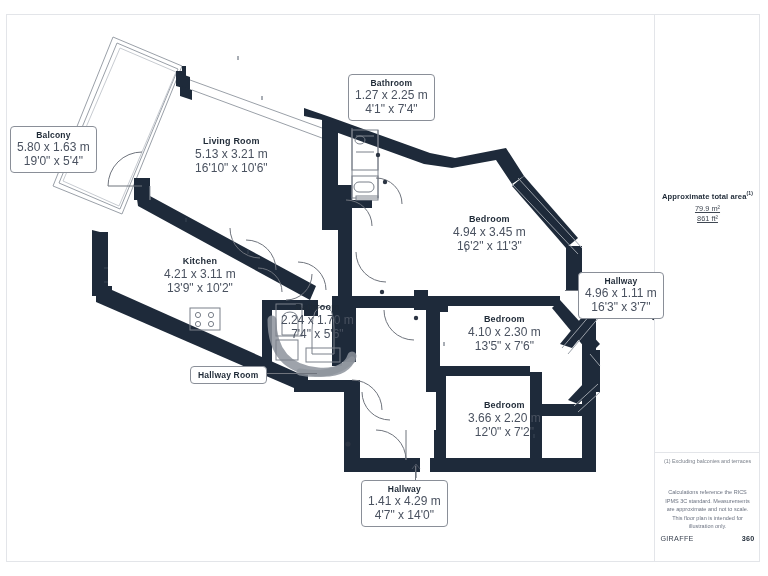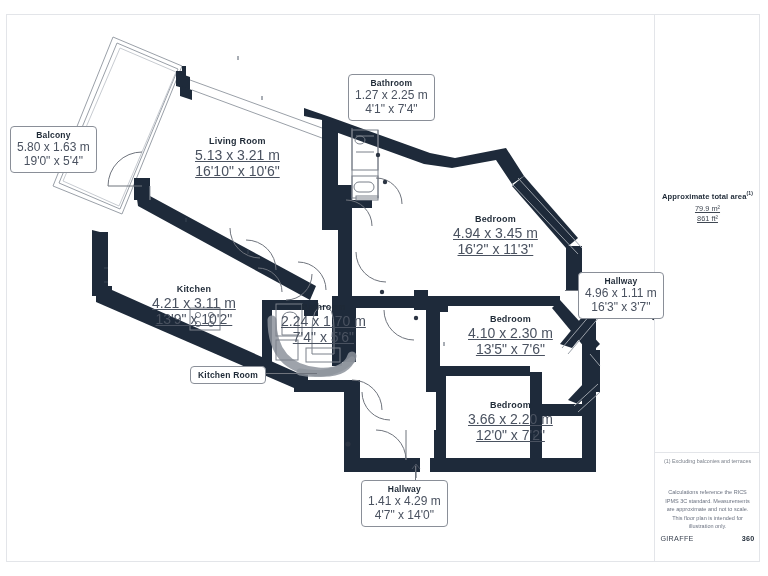--- a/index.html
+++ b/index.html
@@ -17,21 +17,21 @@
   #planwrap{position:absolute;left:0;top:0;width:654px;height:576px;}
   svg{display:block;}
 
   
   .lbl{position:absolute;background:#fff;border:1px solid #8a8f98;border-radius:4px;
        padding:3px 6px 4px 6px;text-align:center;line-height:1.18;white-space:nowrap;}
   .lbl .nm{font-size:8.5px;font-weight:bold;color:#1f2a37;letter-spacing:.2px;text-align:center;}
   .lbl .dm{font-size:12px;color:#4a5260;}
   .lbl.plain{border:none;background:transparent;padding:0;}
   .lbl.plain .nm{font-size:9px;}
-  .lbl.plain .dm{font-size:14px;text-decoration:underline;}
+  .lbl.plain .dm{font-size:12px;}
   .lbl.onlyname{padding:3px 7px;}
 
   .leader{position:absolute;background:#6f747d;}
 
   
   .panel{position:absolute;left:655px;top:14px;width:105px;height:548px;}
   .p-block{position:absolute;left:0;width:105px;text-align:center;}
   .p-h{font-size:7.6px;font-weight:bold;color:#1f2a37;letter-spacing:.1px;}
   .p-v{font-size:7.4px;color:#3f4752;margin-top:3px;text-decoration:underline;}
   .p-sub{font-size:6.4px;font-weight:bold;color:#1f2a37;letter-spacing:.1px;}
@@ -245,21 +245,21 @@
     <div class="dm">5.13 x 3.21 m</div>
     <div class="dm">16'10" x 10'6"</div>
   </div>
 
   <div class="lbl" style="left:348px;top:74px;">
     <div class="nm">Bathroom</div>
     <div class="dm">1.27 x 2.25 m</div>
     <div class="dm">4'1" x 7'4"</div>
   </div>
 
-  <div class="lbl plain" style="left:152px;top:256px;margin-top:28px;">
+  <div class="lbl plain" style="left:164px;top:256px;">
     <div class="nm">Kitchen</div>
     <div class="dm">4.21 x 3.11 m</div>
     <div class="dm">13'9" x 10'2"</div>
   </div>
 
   <div class="lbl plain" style="left:281px;top:302px;">
     <div class="nm">Bathroom</div>
     <div class="dm">2.24 x 1.70 m</div>
     <div class="dm">7'4" x 5'6"</div>
   </div>
@@ -288,21 +288,21 @@
     <div class="dm">16'3" x 3'7"</div>
   </div>
 
   <div class="lbl" style="left:361px;top:480px;">
     <div class="nm">Hallway</div>
     <div class="dm">1.41 x 4.29 m</div>
     <div class="dm">4'7" x 14'0"</div>
   </div>
 
   <div class="lbl onlyname" style="left:190px;top:366px;">
-    <div class="nm">Kitchen Room</div>
+    <div class="nm">Hallway Room</div>
   </div>
 
   <div class="panel">
 
     <div class="p-block" style="top:176px;">
       <div class="p-h"><span>Approximate total area</span><sup>(1)</sup></div>
       <div class="p-v">79.9 m²</div>
       <div class="p-v" style="margin-top:1px">861 ft²</div>
     </div>
 

